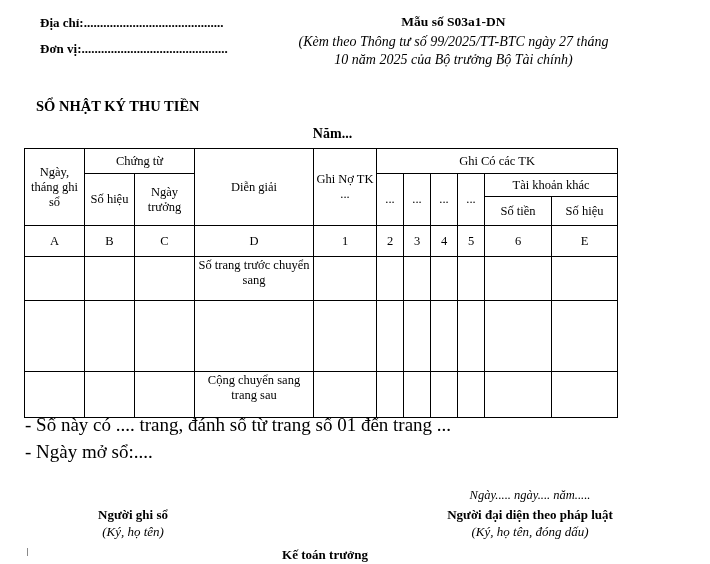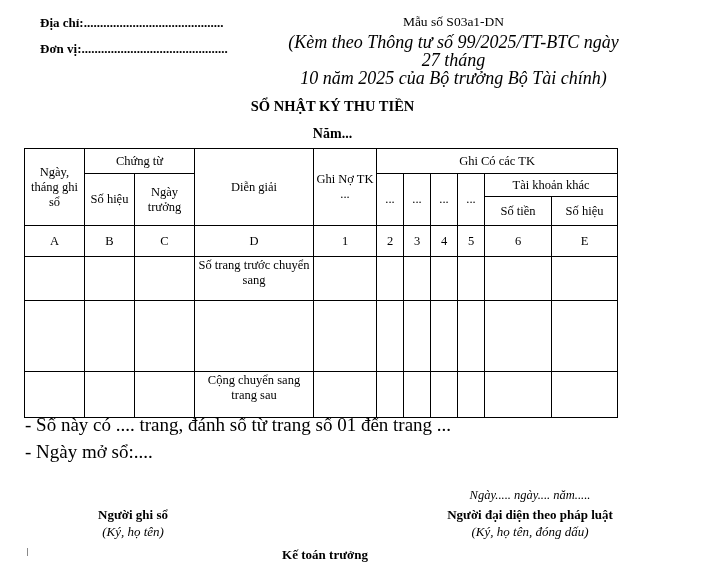--- a/index.html
+++ b/index.html
@@ -28,36 +28,36 @@
   .top-left .line { margin-bottom: 10px; }
 
   .top-right {
     position: absolute;
     left: 281px;
     top: 14px;
     width: 345px;
     text-align: center;
   }
   .form-no {
-    font-weight: normal;
+    font-weight: bold;
     font-size: 13.5px;
     margin-bottom: 3px;
   }
   .form-note {
     font-style: italic;
-    font-size: 18px;
+    font-size: 14px;
     line-height: 18px;
   }
 
   .doc-title {
     position: absolute;
     left: 36px;
     top: 98px;
     width: 593px;
-    text-align: center;
+    text-align: left;
     font-weight: bold;
     font-size: 14.5px;
   }
   .year-line {
     position: absolute;
     left: 36px;
     top: 126px;
     width: 593px;
     text-align: center;
     font-weight: bold;

